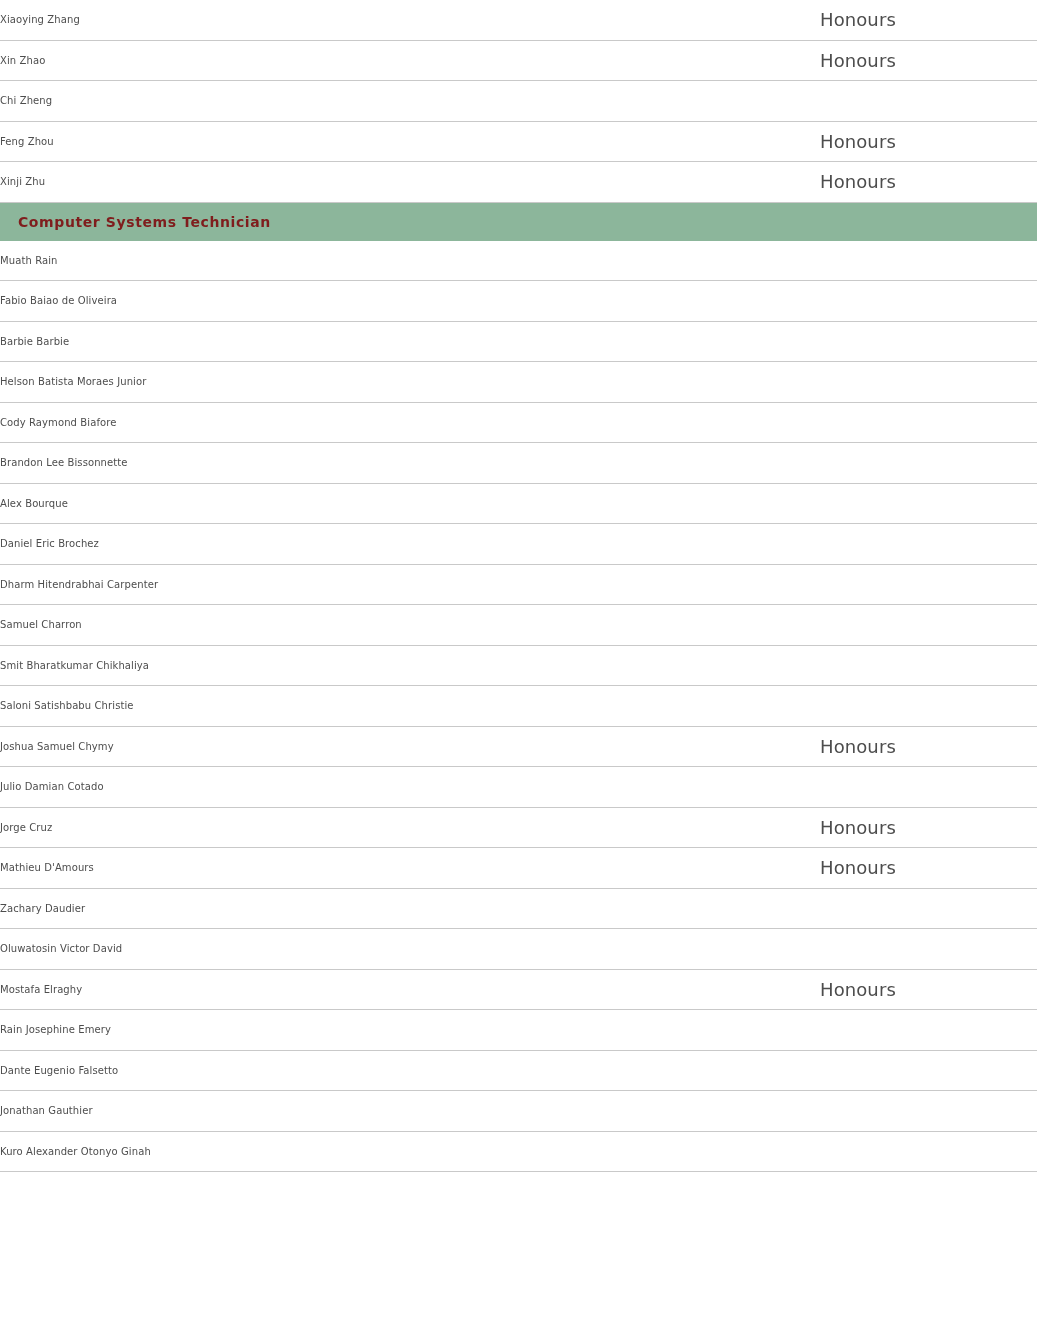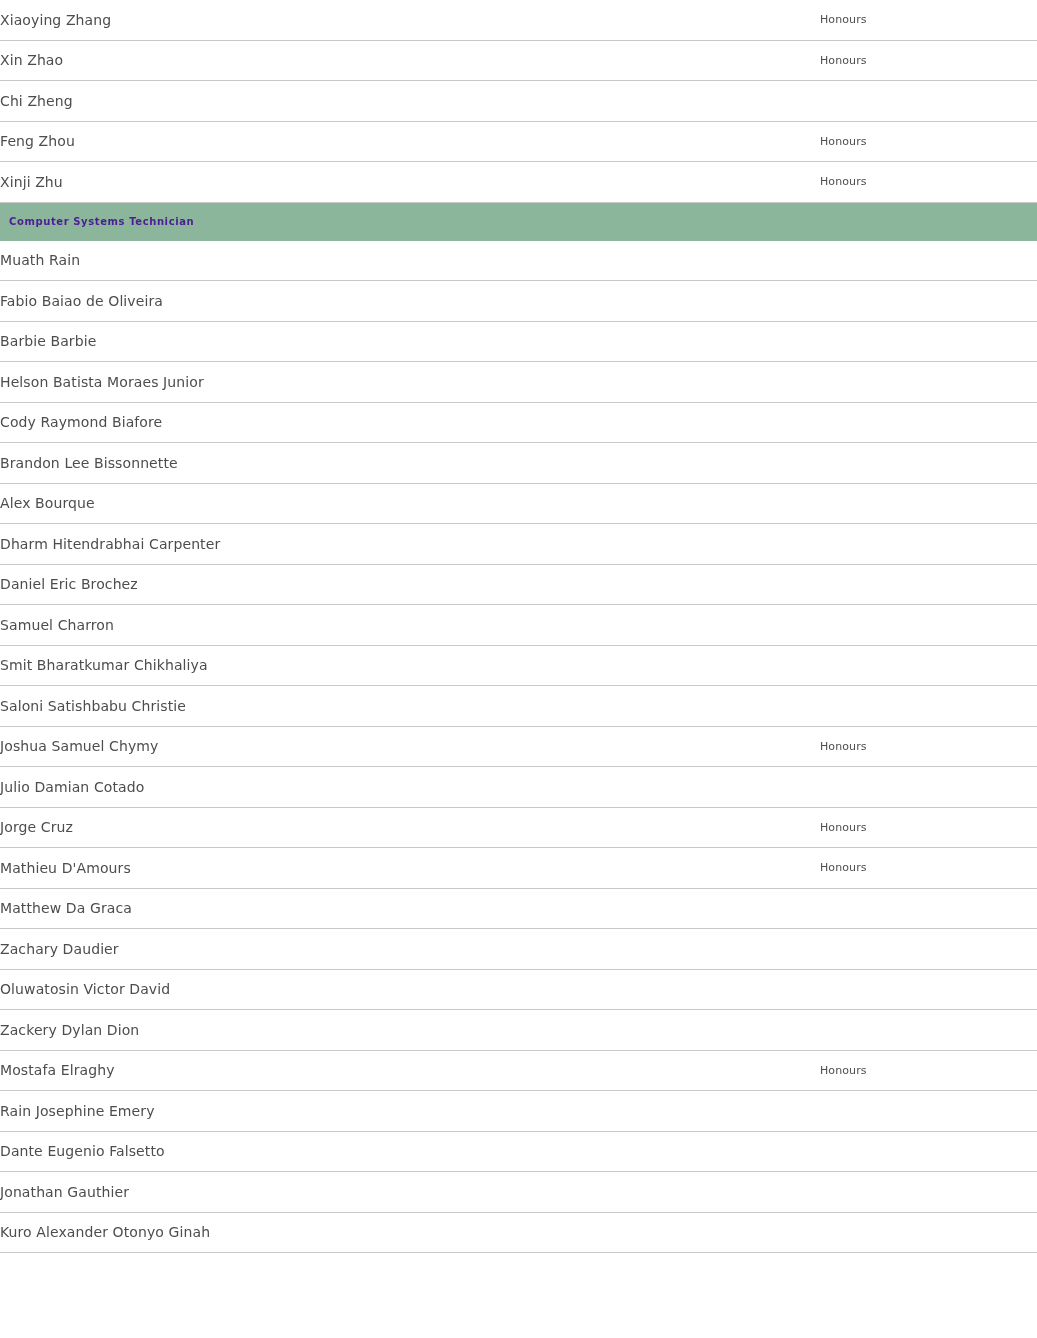--- a/index.html
+++ b/index.html
@@ -30,46 +30,46 @@
   tr.name-row {
     height: 39.5px;
   }
   tr.name-row td {
     border-bottom: 1px solid #c9c9c9;
     height: 39.5px;
   }
   td.name-cell {
     width: 820px;
     padding-left: 14px;
-    font-size: 14px;
+    font-size: 10px;
     color: #4d4d4d;
     letter-spacing: 0.1px;
     white-space: nowrap;
     overflow: hidden;
   }
   td.honours-cell {
     width: 217px;
     padding-left: 25px;
-    font-size: 11px;
+    font-size: 18px;
     color: #4d4d4d;
     letter-spacing: 0.1px;
     white-space: nowrap;
   }
   tr.section-row td {
     background: #8cb69b;
     height: 38px;
     padding: 0;
     border: none;
   }
   .section-title {
-    color: #4c1d95;
-    font-size: 10px;
+    color: #7f1d1d;
+    font-size: 14px;
     font-weight: bold;
     letter-spacing: 0.6px;
-    padding-left: 9px;
+    padding-left: 18px;
     line-height: 38px;
   }
   
   tr.name-row:first-child td { border-top: none; }
 </style>
 </head>
 <body>
 
 <div class="page">
   <table class="grad-table">
@@ -121,25 +121,25 @@
         </tr>
         <tr class="name-row">
           <td class="name-cell">Brandon Lee Bissonnette</td>
           <td class="honours-cell"></td>
         </tr>
         <tr class="name-row">
           <td class="name-cell">Alex Bourque</td>
           <td class="honours-cell"></td>
         </tr>
         <tr class="name-row">
-          <td class="name-cell">Dharm Hitendrabhai Carpenter</td>
+          <td class="name-cell">Daniel Eric Brochez</td>
           <td class="honours-cell"></td>
         </tr>
         <tr class="name-row">
-          <td class="name-cell">Daniel Eric Brochez</td>
+          <td class="name-cell">Dharm Hitendrabhai Carpenter</td>
           <td class="honours-cell"></td>
         </tr>
         <tr class="name-row">
           <td class="name-cell">Samuel Charron</td>
           <td class="honours-cell"></td>
         </tr>
         <tr class="name-row">
           <td class="name-cell">Smit Bharatkumar Chikhaliya</td>
           <td class="honours-cell"></td>
         </tr>
@@ -157,33 +157,25 @@
         </tr>
         <tr class="name-row">
           <td class="name-cell">Jorge Cruz</td>
           <td class="honours-cell">Honours</td>
         </tr>
         <tr class="name-row">
           <td class="name-cell">Mathieu D'Amours</td>
           <td class="honours-cell">Honours</td>
         </tr>
         <tr class="name-row">
-          <td class="name-cell">Matthew Da Graca</td>
-          <td class="honours-cell"></td>
-        </tr>
-        <tr class="name-row">
           <td class="name-cell">Zachary Daudier</td>
           <td class="honours-cell"></td>
         </tr>
         <tr class="name-row">
           <td class="name-cell">Oluwatosin Victor David</td>
-          <td class="honours-cell"></td>
-        </tr>
-        <tr class="name-row">
-          <td class="name-cell">Zackery Dylan Dion</td>
           <td class="honours-cell"></td>
         </tr>
         <tr class="name-row">
           <td class="name-cell">Mostafa Elraghy</td>
           <td class="honours-cell">Honours</td>
         </tr>
         <tr class="name-row">
           <td class="name-cell">Rain Josephine Emery</td>
           <td class="honours-cell"></td>
         </tr>

